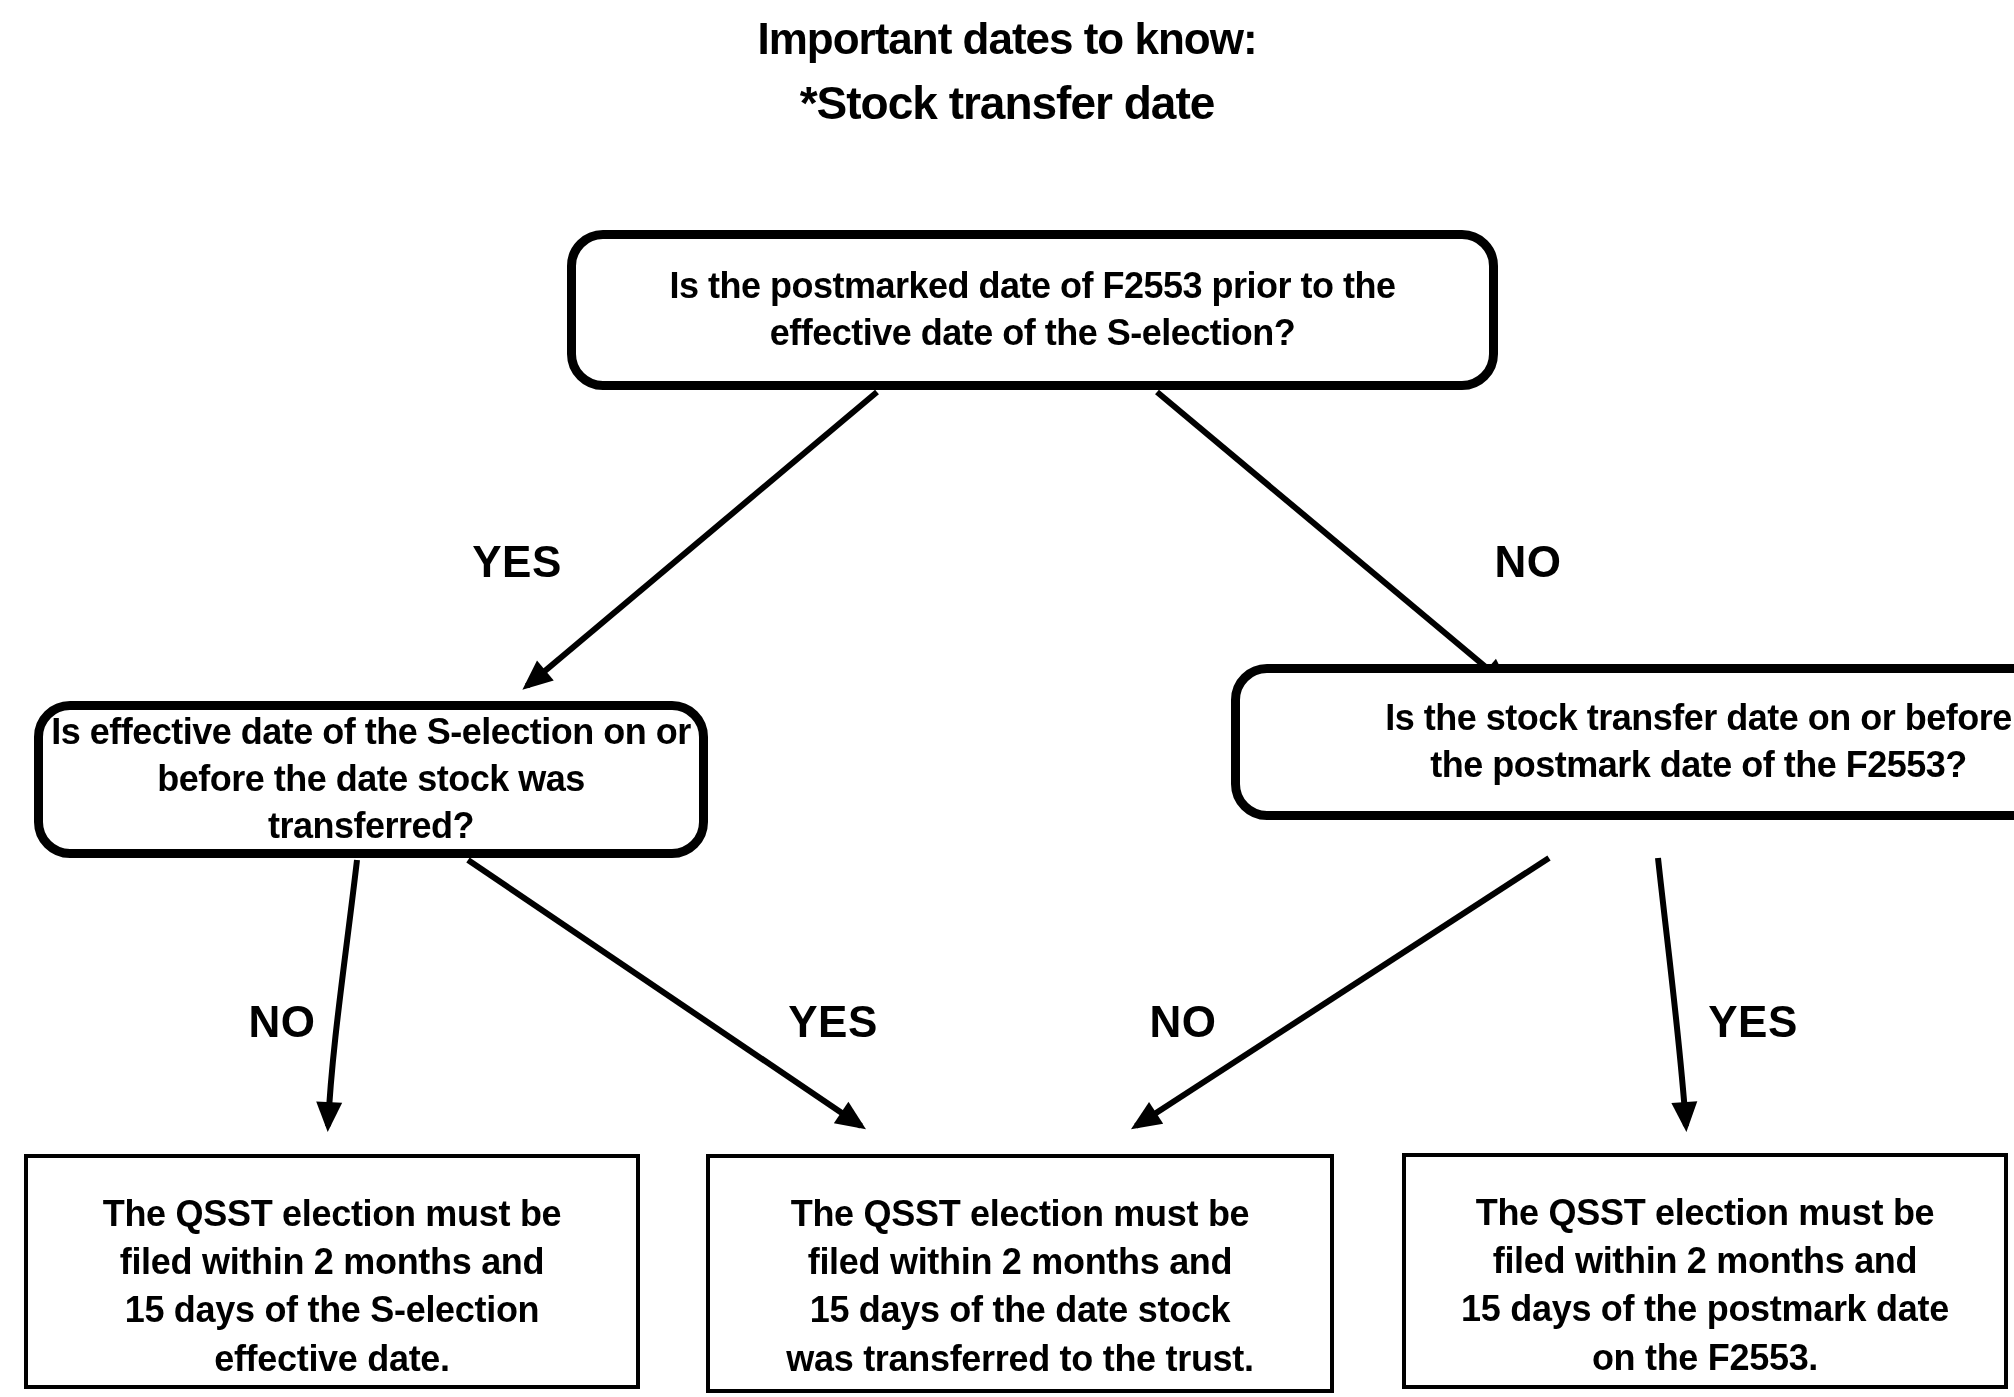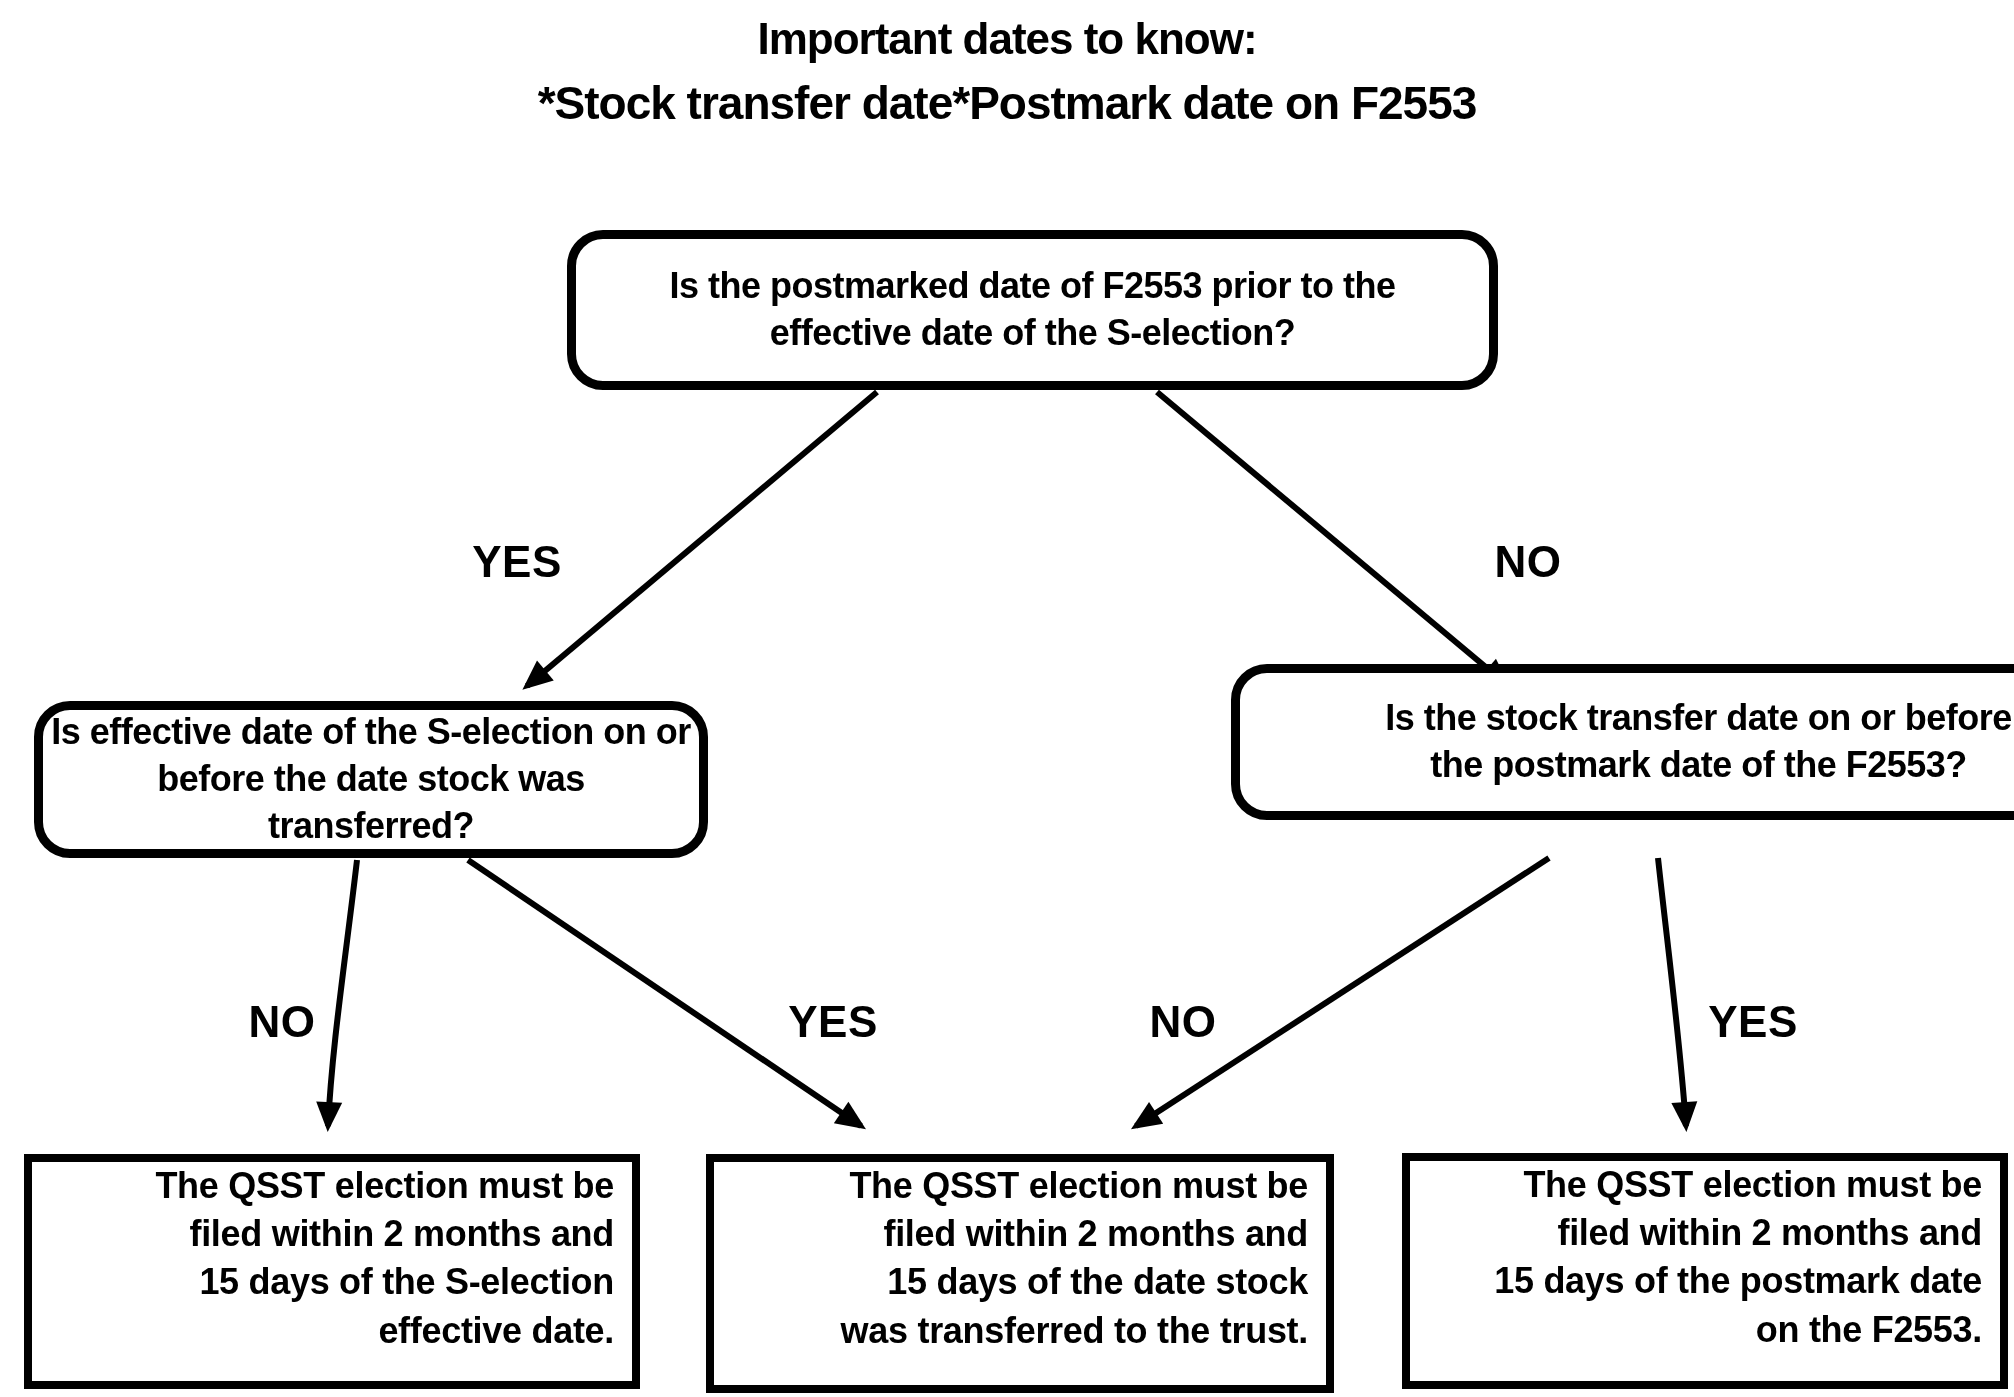--- a/index.html
+++ b/index.html
@@ -22,23 +22,23 @@
     border:9px solid #000; border-radius:36px; background:#fff;
     display:flex; align-items:center; justify-content:center;
     text-align:center; font-size:36px; line-height:1.3;
     white-space:pre-line; letter-spacing:-0.5px; padding:0 8px;margin-left:28px;
   }
   #box-root  { left:539px;  top:230px; width:931px; height:160px; }
   #box-left  { left:6px;    top:701px; width:674px; height:157px; }
   #box-right { left:1203px; top:664px; width:935px; height:156px; }
   .outcome {
     position:absolute; box-sizing:border-box;
-    border:8px solid #000000; background:#fff;
+    border:4px solid #000000; background:#fff;
     font-size:36px; line-height:1.34; white-space:pre-line;
-    letter-spacing:-0.3px; padding:0 18px; text-align:right;
+    letter-spacing:-0.3px; padding:32px 18px; text-align:center;
   }
   #out-left   { left:24px;   top:1154px; width:616px; height:235px; }
   #out-middle { left:706px;  top:1154px; width:628px; height:239px; }
   #out-right  { left:1402px; top:1153px; width:606px; height:236px; }
   .edge-label {
     position:absolute; transform:translate(-50%,-50%);
     font-size:44px; letter-spacing:0.5px;
   }
   #lbl-root-yes  { left:517px;  top:562px; }
   #lbl-root-no   { left:1528px; top:562px; }
@@ -48,21 +48,20 @@
   #lbl-right-yes { left:1753px; top:1022px; }
   svg.arrows { position:absolute; left:0; top:0; pointer-events:none; }
   svg.arrows path { stroke:#000; stroke-width:6; fill:none; }
 </style>
 </head>
 <body>
 
 <div class="title1">Important dates to know:</div>
 <div class="title2">
   <span>*Stock transfer date</span>
-  <span>*Postmark date on F2553</span>
 </div>
 
 <svg class="arrows" width="2014" height="1397" viewBox="0 0 2014 1397">
   <defs>
     <marker id="ah" markerUnits="userSpaceOnUse" markerWidth="34" markerHeight="30" refX="26" refY="15" orient="auto">
       <path d="M2,2 L32,15 L2,28 z" style="fill:#000; stroke:none;"></path>
     </marker>
   </defs>
   <path d="M877,392 L527,686" marker-end="url(#ah)"></path>
   <path d="M1157,392 L1506,684" marker-end="url(#ah)"></path>

